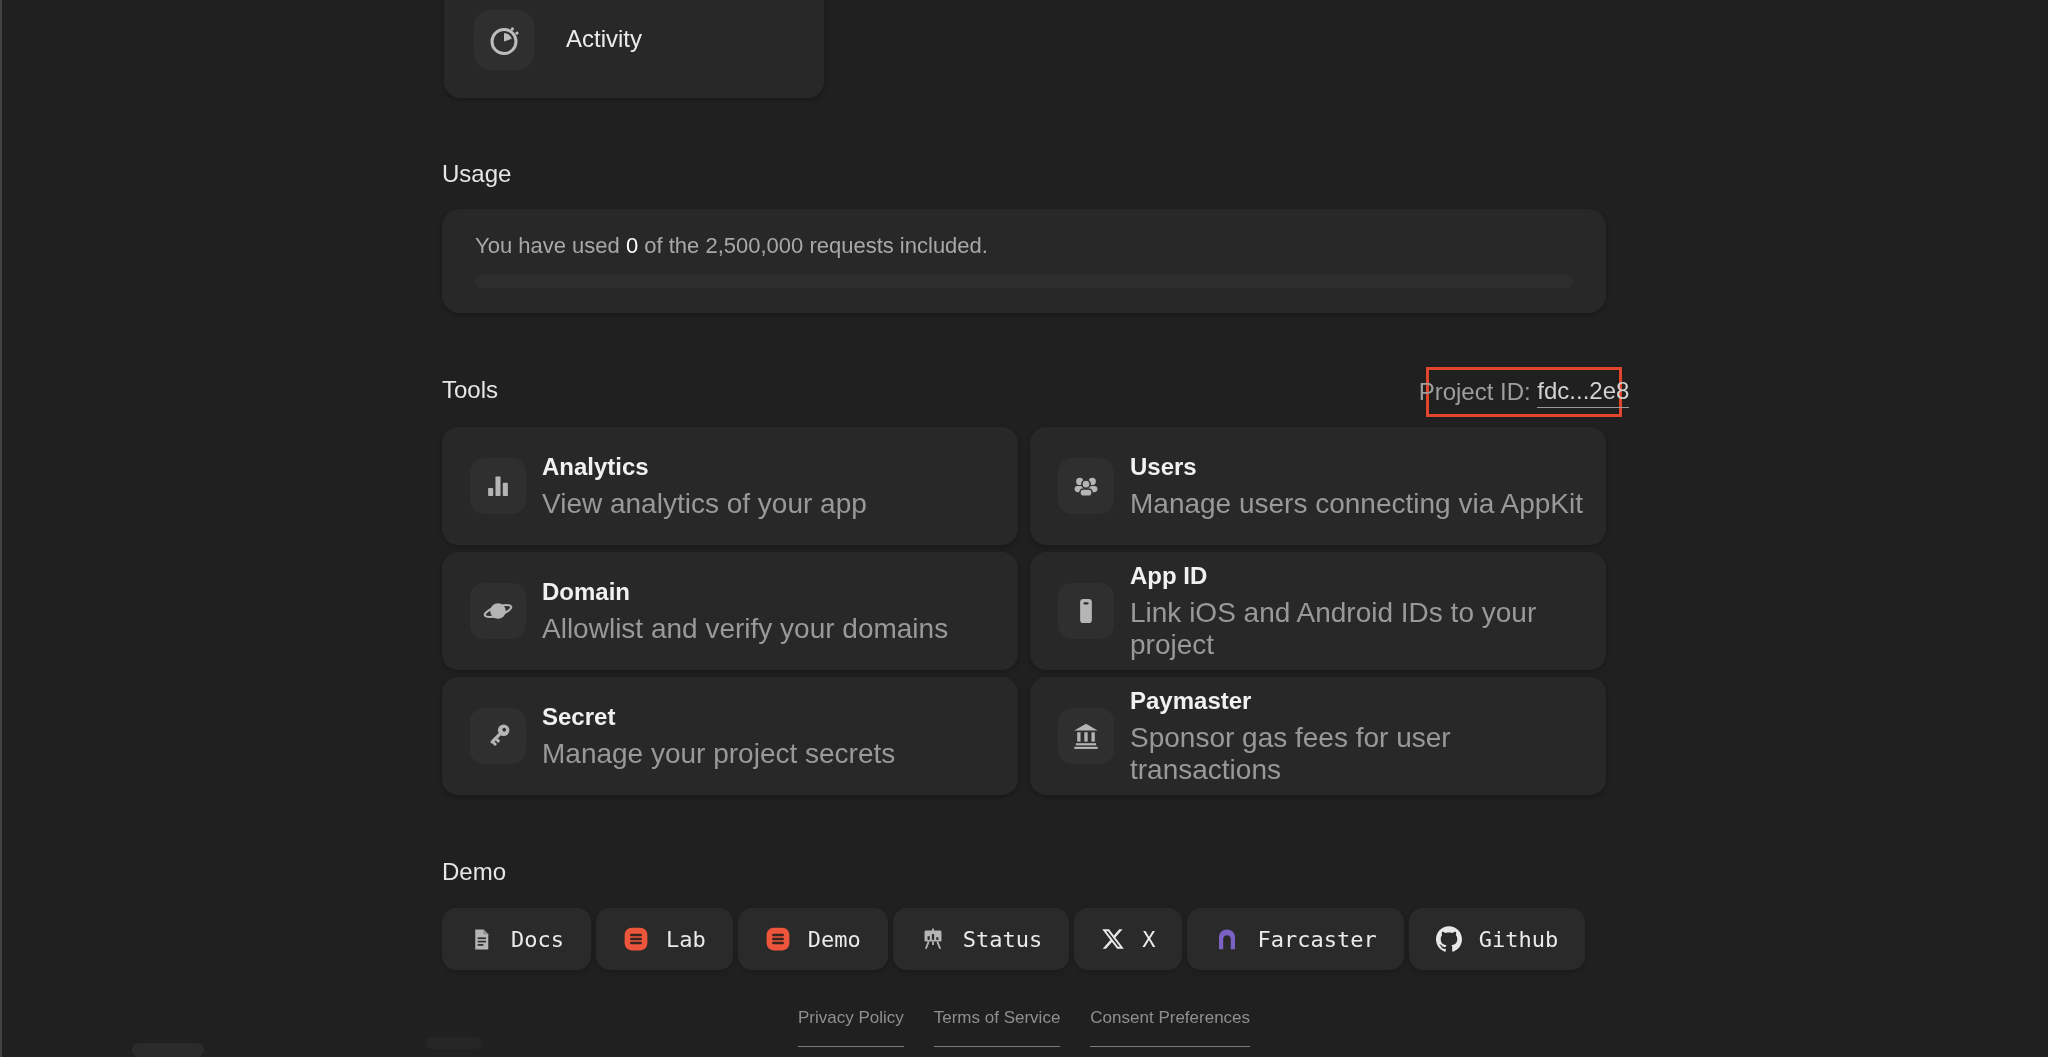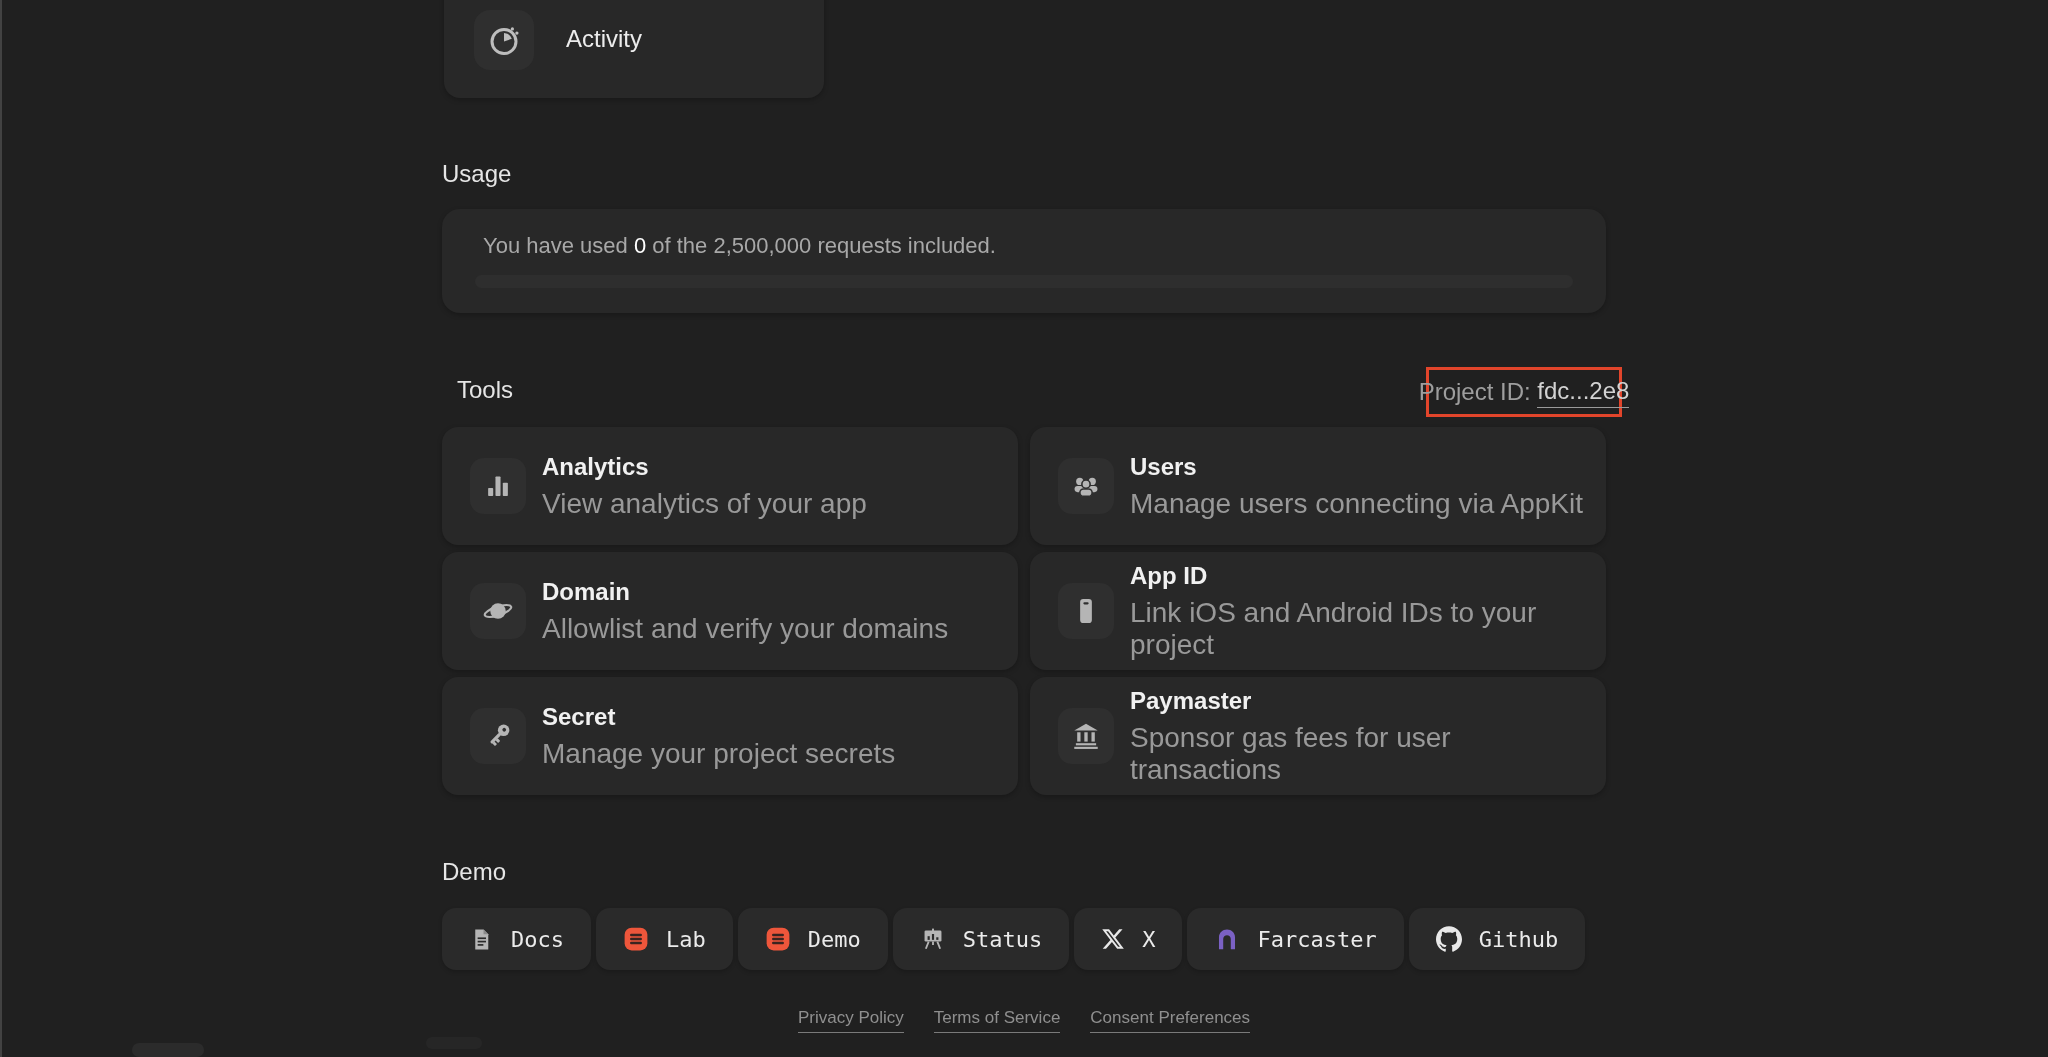--- a/index.html
+++ b/index.html
@@ -18,21 +18,21 @@
   .activity-card .label{position:absolute;left:122px;top:55px;font-size:24px;color:#ececec;}
 
   .tile{width:56px;height:56px;border-radius:14px;background:#2f2f2f;
         display:flex;align-items:center;justify-content:center;flex:0 0 auto;}
   .tile.big{width:60px;height:60px;border-radius:16px;}
 
   .section-heading{position:absolute;left:0;font-size:24px;color:#e6e6e6;}
 
   
   .usage-card{position:absolute;left:0;top:209px;width:1164px;height:104px;}
-  .usage-text{position:absolute;left:33px;top:24px;font-size:22px;color:#a8a8a8;margin-left:8px;}
+  .usage-text{position:absolute;left:33px;top:24px;font-size:22px;color:#a8a8a8;}
   .usage-text .val{color:#ffffff;}
   .usage-bar{position:absolute;left:33px;right:33px;top:66px;height:13px;border-radius:7px;background:#2e2e2e;overflow:hidden;}
   .usage-bar .fill{height:100%;background:#4d4d4d;border-radius:7px;}
 
   
   .project-box{position:absolute;left:984px;top:367px;width:196px;height:50px;box-sizing:border-box;
                border:3px solid #e2452b;display:flex;align-items:center;justify-content:center;
                font-size:24px;color:#9e9e9e;white-space:pre;}
   .project-box .pid{color:#d2d2d2;border-bottom:1px solid #9a9a9a;padding-bottom:2px;}
 
@@ -45,21 +45,21 @@
   .tool-desc{font-size:28px;color:#999999;}
 
   
   .links-row{position:absolute;left:0;top:908px;display:flex;gap:5px;}
   .link-btn{height:62px;background:#2a2a2a;border-radius:14px;display:flex;align-items:center;
             gap:17px;padding:0 27px;font-family:"DejaVu Sans Mono", monospace;font-size:22px;
             color:#ebebeb;box-shadow:0 2px 4px rgba(0,0,0,.2);cursor:pointer;white-space:nowrap;}
 
   
   .footer-row{position:absolute;left:0;top:1008px;width:2048px;display:flex;justify-content:center;gap:30px;}
-  .footer-link{font-size:17px;color:#8f8f8f;border-bottom:1px solid #7a7a7a;padding-bottom:4px;cursor:pointer;}
+  .footer-link{font-size:17px;color:#8f8f8f;border-bottom:1px solid #7a7a7a;padding-bottom:18px;cursor:pointer;}
 
   
   .artifact-a{position:absolute;left:132px;top:1043px;width:72px;height:14px;border-radius:7px;background:#2b2b2b;}
   .artifact-b{position:absolute;left:426px;top:1037px;width:56px;height:12px;border-radius:6px;background:#262626;}
 
   svg{display:block;}
 </style>
 </head>
 <body>
 
@@ -81,21 +81,21 @@
     </div>
 
     <div class="section-heading" style="top:160px;">Usage</div>
     <div class="card usage-card">
       <div class="usage-text"><span>You have used </span><span class="val">0</span><span> of the 2,500,000 requests included.</span></div>
       <div class="usage-bar">
         <div class="fill" style="width:0%;"></div>
       </div>
     </div>
 
-    <div class="section-heading" style="top:376px;margin-left:15px;">Tools</div>
+    <div class="section-heading" style="top:376px;">Tools</div>
     <div class="project-box" style="border-color: rgb(226, 69, 43);">
       <span>Project ID: </span><span class="pid">fdc...2e8</span>
     </div>
 
     <div class="tools-grid">
 
       <div class="tool-card">
         <div class="tile">
           <svg width="32" height="32" viewBox="0 0 24 24">
             <rect x="4.6" y="13.5" width="3.8" height="6" rx="0.6" fill="#b5b5b5"></rect>

